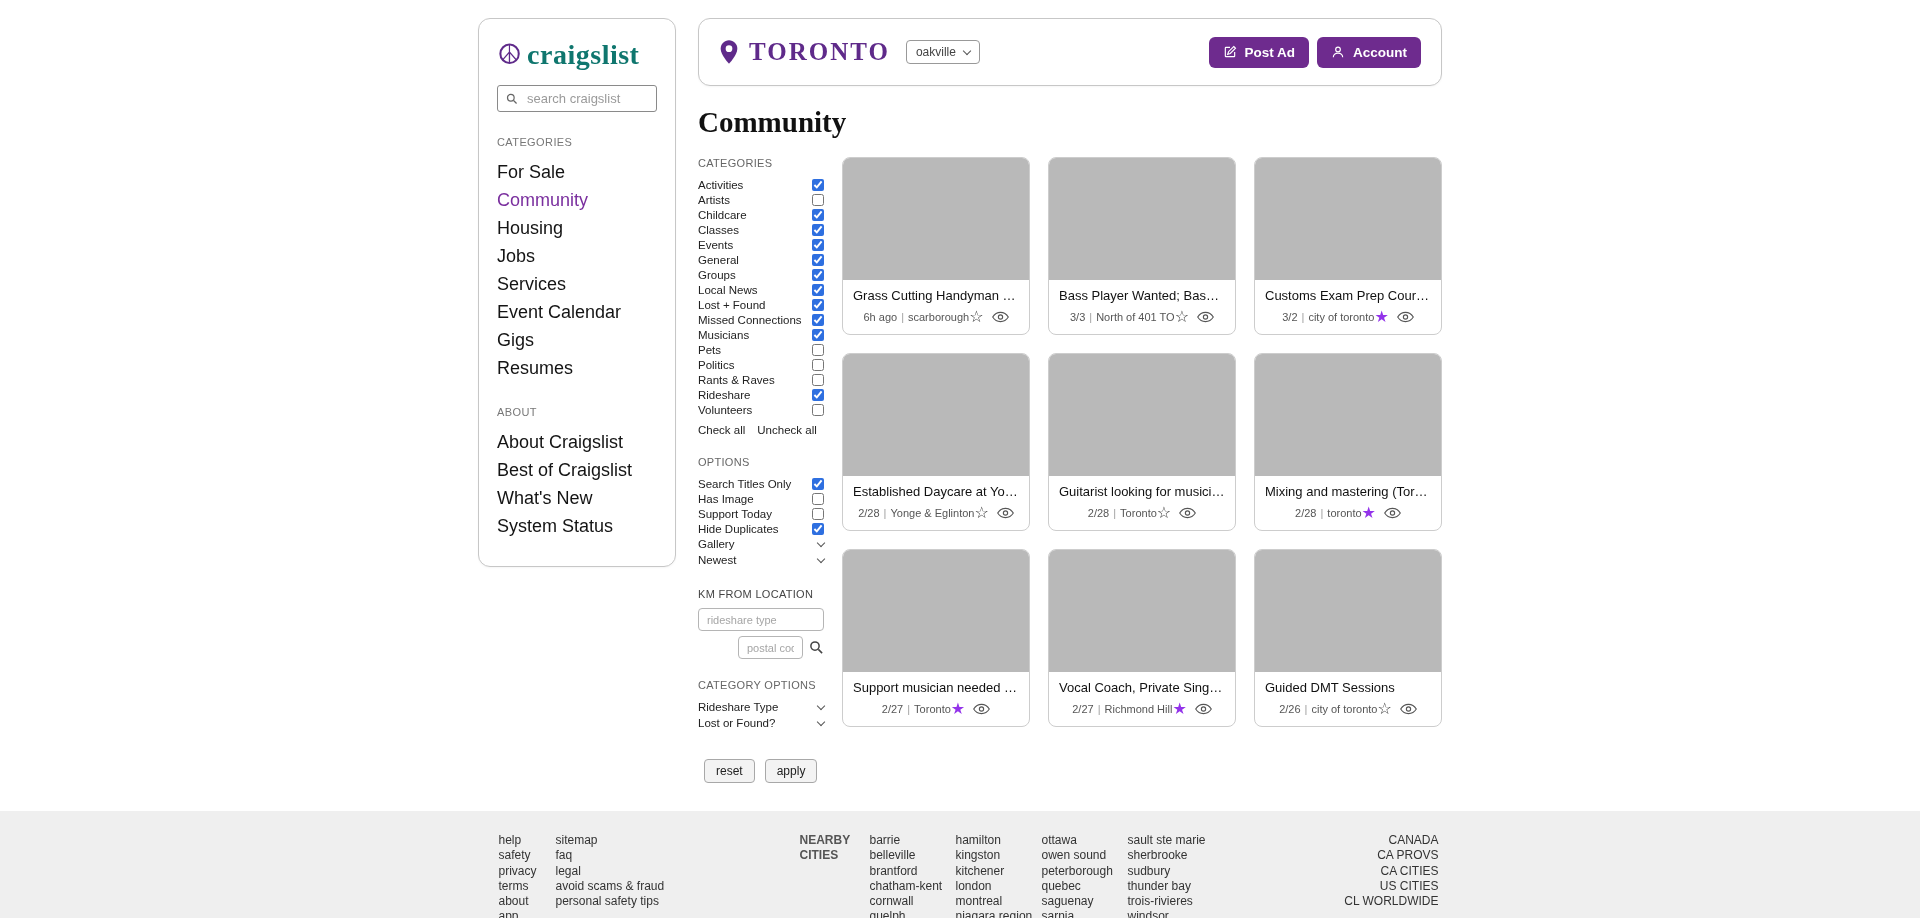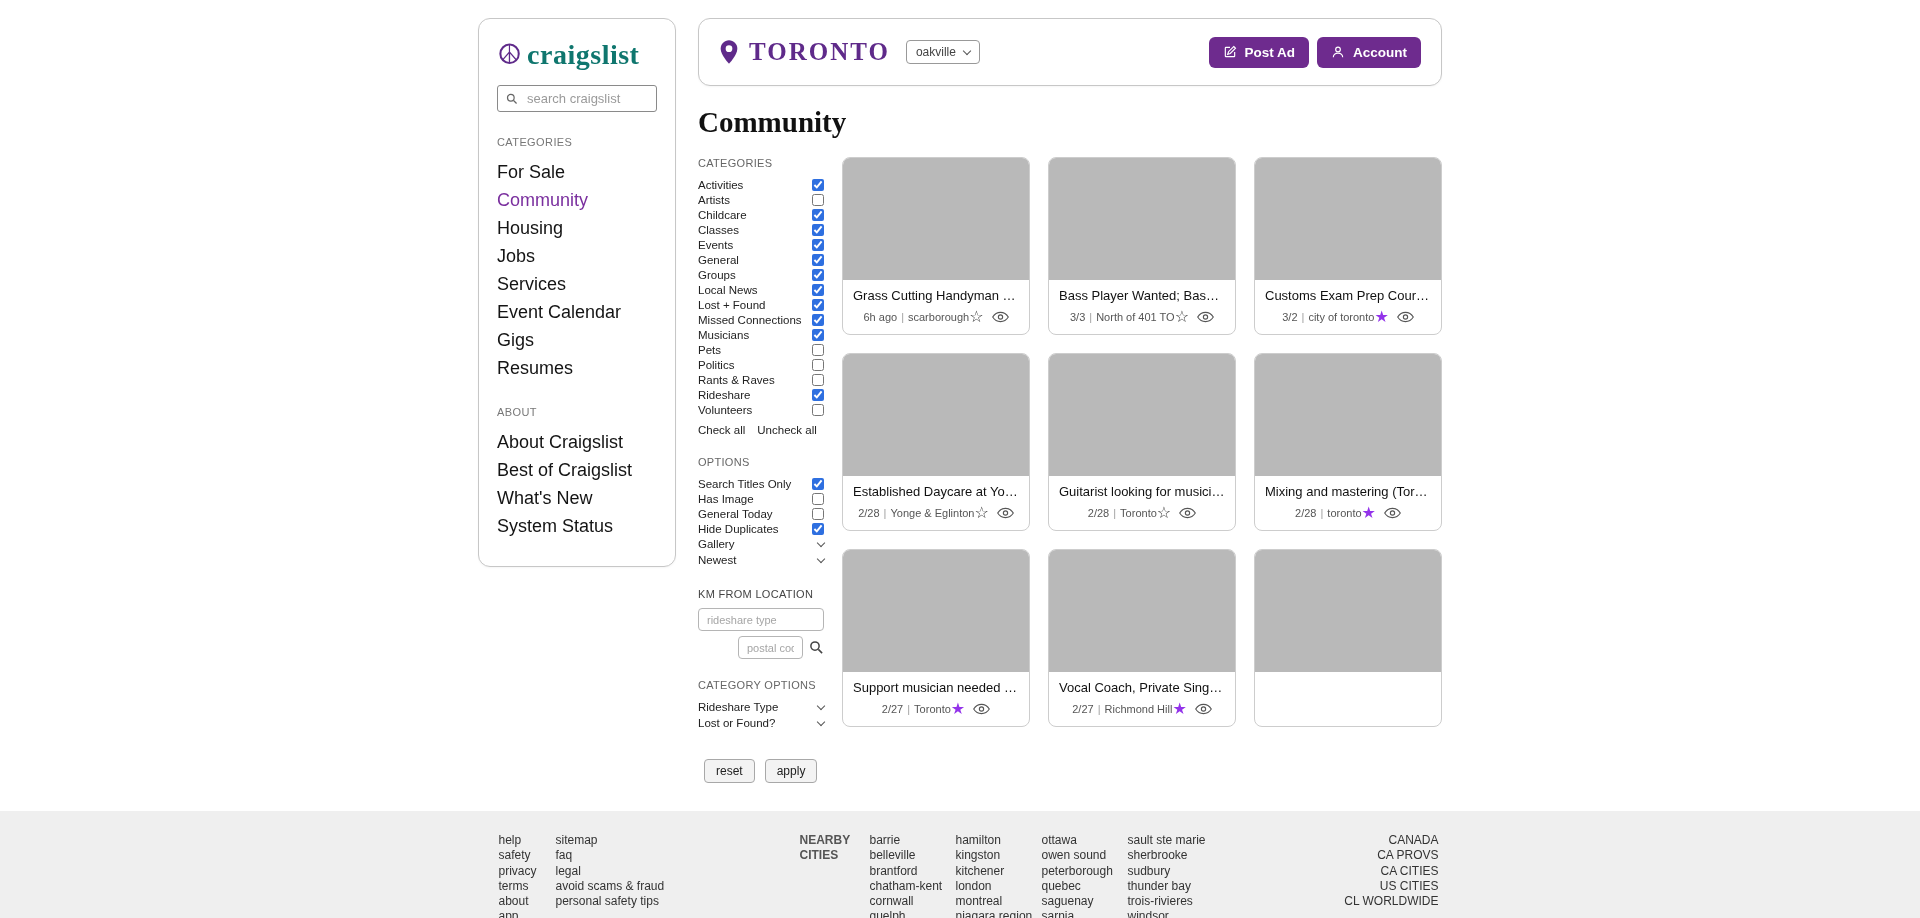--- a/index.html
+++ b/index.html
@@ -228,21 +228,21 @@
         <div class="fhead mt">OPTIONS</div>
         <label class="fr">
             <span class="fl">Search Titles Only</span>
             <input type="checkbox" checked="" style="">
           </label>
         <label class="fr">
             <span class="fl">Has Image</span>
             <input type="checkbox" style="">
           </label>
         <label class="fr">
-            <span class="fl">General Today</span>
+            <span class="fl">Support Today</span>
             <input type="checkbox" style="">
           </label>
         <label class="fr">
             <span class="fl">Hide Duplicates</span>
             <input type="checkbox" checked="" style="">
           </label>
 
         <div class="fr drop">
           <span class="fl">Gallery</span>
           <span class="chev"></span>
@@ -411,20 +411,33 @@
                     <path d="M1 8s4-6.5 11-6.5S23 8 23 8s-4 6.5-11 6.5S1 8 1 8z" fill="none" stroke="#555" stroke-width="1.6"></path>
                     <circle cx="12" cy="8" r="3" fill="none" stroke="#555" stroke-width="1.6"></circle>
                   </svg>
                 </span>
             </div>
           </div>
         </article>
 
         <article class="card">
           <div class="thumb"></div>
+          <div class="card-body">
+            <div class="card-title">Guided DMT Sessions</div>
+            <div class="card-meta">
+              <span class="meta-left"><span>2/26</span><span class="sep">|</span><span>city of toronto</span></span>
+              <span class="meta-icons">
+                  <span class="star"></span>
+                  <svg class="eye" viewBox="0 0 24 16">
+                    <path d="M1 8s4-6.5 11-6.5S23 8 23 8s-4 6.5-11 6.5S1 8 1 8z" fill="none" stroke="#555" stroke-width="1.6"></path>
+                    <circle cx="12" cy="8" r="3" fill="none" stroke="#555" stroke-width="1.6"></circle>
+                  </svg>
+                </span>
+            </div>
+          </div>
         </article>
 
       </div>
     </div>
   </main>
 </div>
 
 <footer>
   <div class="footer-inner">
     <div class="footer-top">

